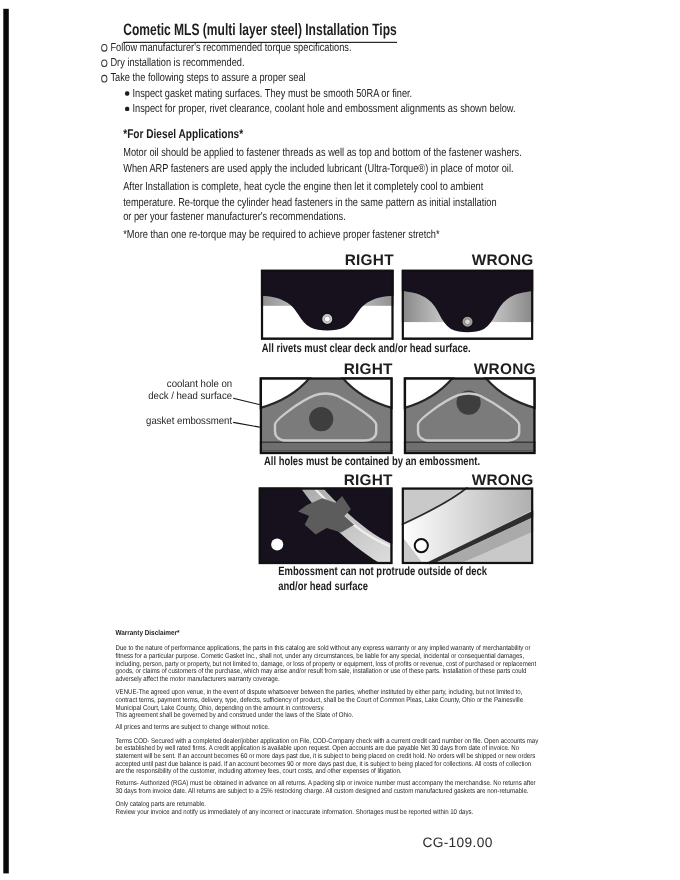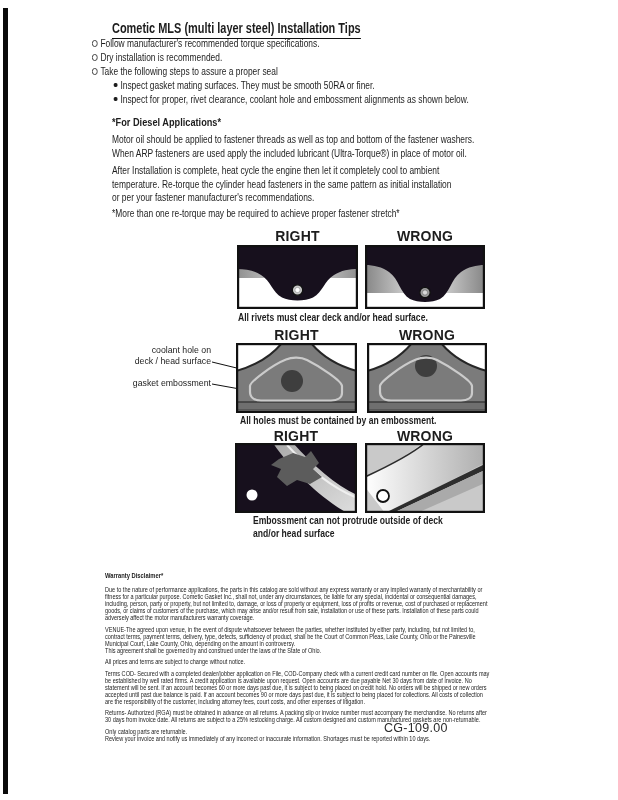--- a/index.html
+++ b/index.html
@@ -11,21 +11,21 @@
   .cx88{transform:scaleX(0.88);transform-origin:0 0;}
   .cxr{transform:scaleX(0.92);transform-origin:100% 0;white-space:nowrap;}
   .leftbar{position:absolute;left:3px;top:8px;width:5px;height:786px;background:#0a0a0a;}
   .title{font-size:15px;font-weight:bold;border-bottom:1.6px solid #111;padding-bottom:2px;display:inline-block;}
   .body-line{font-size:10.5px;line-height:13.6px;}
   .bullet-row{display:flex;align-items:flex-start;font-size:10.5px;line-height:14px;}
   .glyph-circle{width:4.5px;height:4.5px;border:1.1px solid #333;border-radius:50%;display:inline-block;margin:4px 4px 0 0;flex:none;}
   .glyph-dot{width:4.5px;height:4.5px;background:#1d1d1d;border-radius:50%;display:inline-block;margin:4.5px 4px 0 0;flex:none;}
   .indent2{margin-left:27px;}
   .h-bold{font-size:11.5px;font-weight:bold;}
-  .rw-label{font-size:14px;font-weight:bold;text-align:center;letter-spacing:0.2px;}
+  .rw-label{font-size:14px;font-weight:bold;text-align:right;letter-spacing:0.2px;}
   .caption{font-size:11px;font-weight:bold;transform:scaleX(0.78);transform-origin:0 0;white-space:nowrap;}
   .side-label{font-size:9.5px;line-height:11px;text-align:right;}
   .tiny{font-size:6.3px;line-height:7px;}
   .tiny-h{font-size:6.6px;font-weight:bold;line-height:7px;}
   .tp{margin:0 0 4.5px 0;}
   .tp0{margin:0;}
   .footer-code{font-size:12.5px;color:#2b2b2b;letter-spacing:0.3px;}
   svg{display:block;}
 </style>
 </head>
@@ -234,15 +234,15 @@
     <div class="tp">
       <div class="tiny">Returns- Authorized (RGA) must be obtained in advance on all returns.  A packing slip or invoice number must accompany the merchandise.  No returns after</div>
       <div class="tiny">30 days from invoice date.  All returns are subject to a 25% restocking charge.  All custom designed and custom manufactured gaskets are non-returnable.</div>
     </div>
     <div class="tp0">
       <div class="tiny">Only catalog parts are returnable.</div>
       <div class="tiny">Review your invoice and notify us immediately of any incorrect or inaccurate information.  Shortages must be reported within 10 days.</div>
     </div>
   </div>
 
-  <div class="abs footer-code" style="left:384px;top:721px;">CG-109.00</div>
+  <div class="abs footer-code" style="left:384px;top:759px;">CG-109.00</div>
 
 </div>
 
 </body></html>

